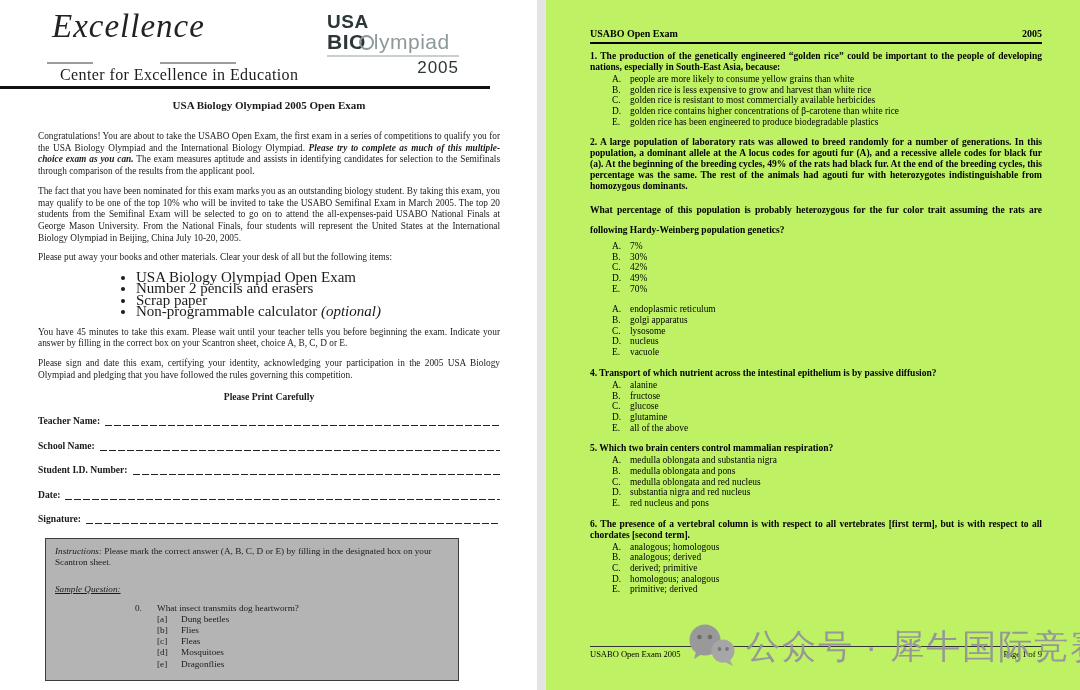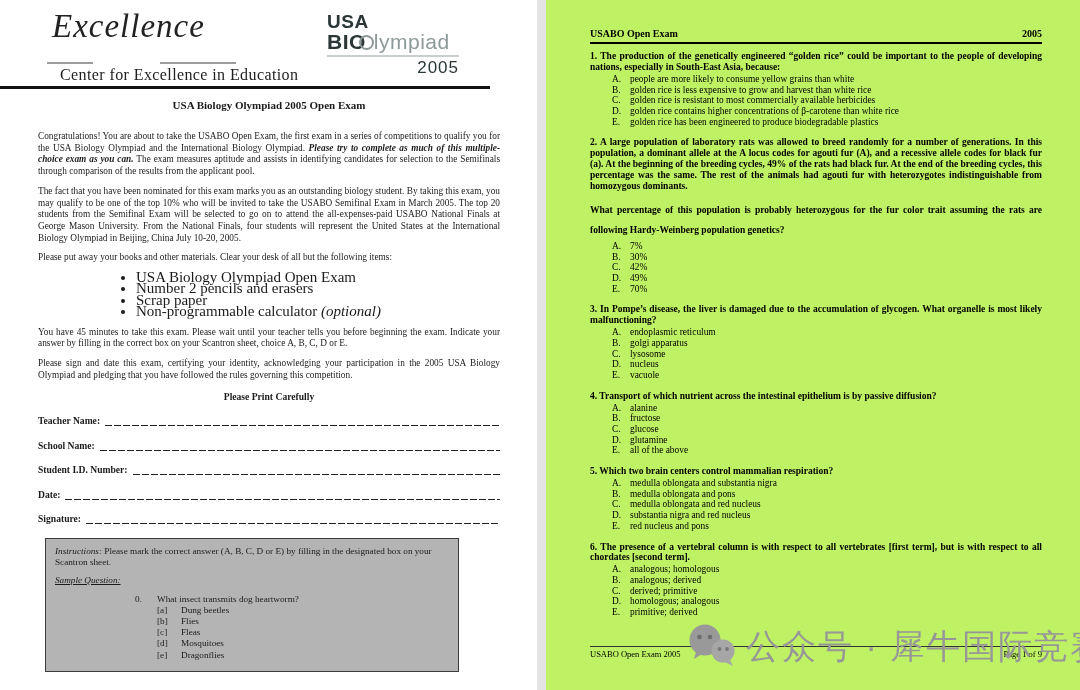--- a/index.html
+++ b/index.html
@@ -42,21 +42,21 @@
   .print-carefully { text-align:center; font-weight:700; font-size:9.6px; margin:10px 0 13px 0; }
 
   .field-row { display:flex; align-items:flex-end; margin-bottom:13.5px; }
   .field-label { font-weight:700; font-size:9.6px; white-space:nowrap; }
   .field-line { flex:1; height:10px; margin-left:5px;
                 background:repeating-linear-gradient(90deg,#222 0 7px,transparent 7px 9px)
                 bottom/100% 1px no-repeat; }
 
   .sample-box { margin-top:1px; margin-left:7px; width:414px; background:#b4b4b4;
                 border:1px solid #3c3c3c; padding:7px 9px 10px 9px; }
-  .sample-box .ins { font-size:9.2px; line-height:11.3px; margin-bottom:0; }
+  .sample-box .ins { font-size:9.2px; line-height:11.3px; margin-bottom:9px; }
   .ins-label, .sq-label { font-style:italic; }
   .sq-label { text-decoration:underline; display:inline-block; margin-bottom:9px; font-size:9.2px; }
   .sq-row { display:flex; margin-left:80px; font-size:9.2px; line-height:11.2px; }
   .sq-num { width:22px; }
   .sq-opt { display:flex; margin-left:102px; font-size:9.2px; line-height:11.2px; }
   .sq-key { width:24px; }
 
   
   .rp-inner { position:absolute; left:44px; top:28px; width:452px; color:#000; }
   .rp-header { display:flex; justify-content:space-between; font-weight:700; font-size:10px;
@@ -233,21 +233,20 @@
                 <span class="q-letter">D.</span>
                 <span>49%</span>
               </div>
               <div class="q-opt">
                 <span class="q-letter">E.</span>
                 <span>70%</span>
               </div>
             </div>
           </div>
           <div class="q-block">
-            <div class="q-stem">3.  In Pompe’s disease, the liver is damaged due to the accumulation of glycogen.  What organelle is most likely malfunctioning?</div>
             <div class="q-opts">
               <div class="q-opt">
                 <span class="q-letter">A.</span>
                 <span>endoplasmic reticulum</span>
               </div>
               <div class="q-opt">
                 <span class="q-letter">B.</span>
                 <span>golgi apparatus</span>
               </div>
               <div class="q-opt">

